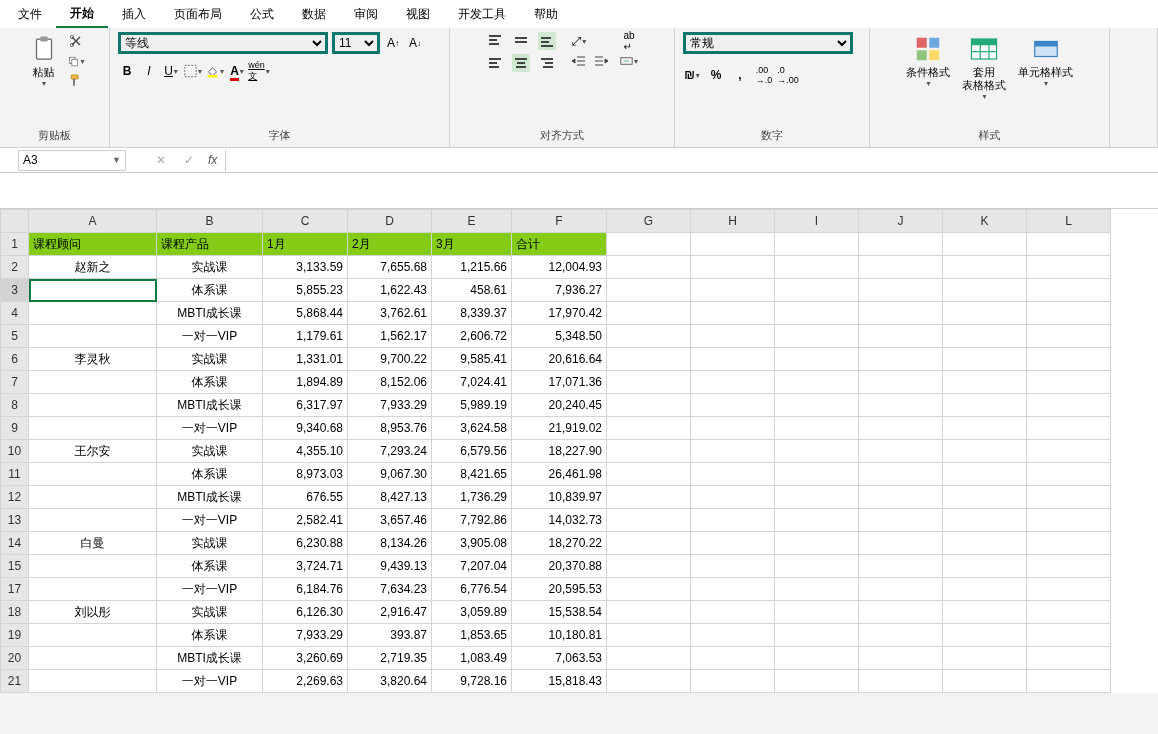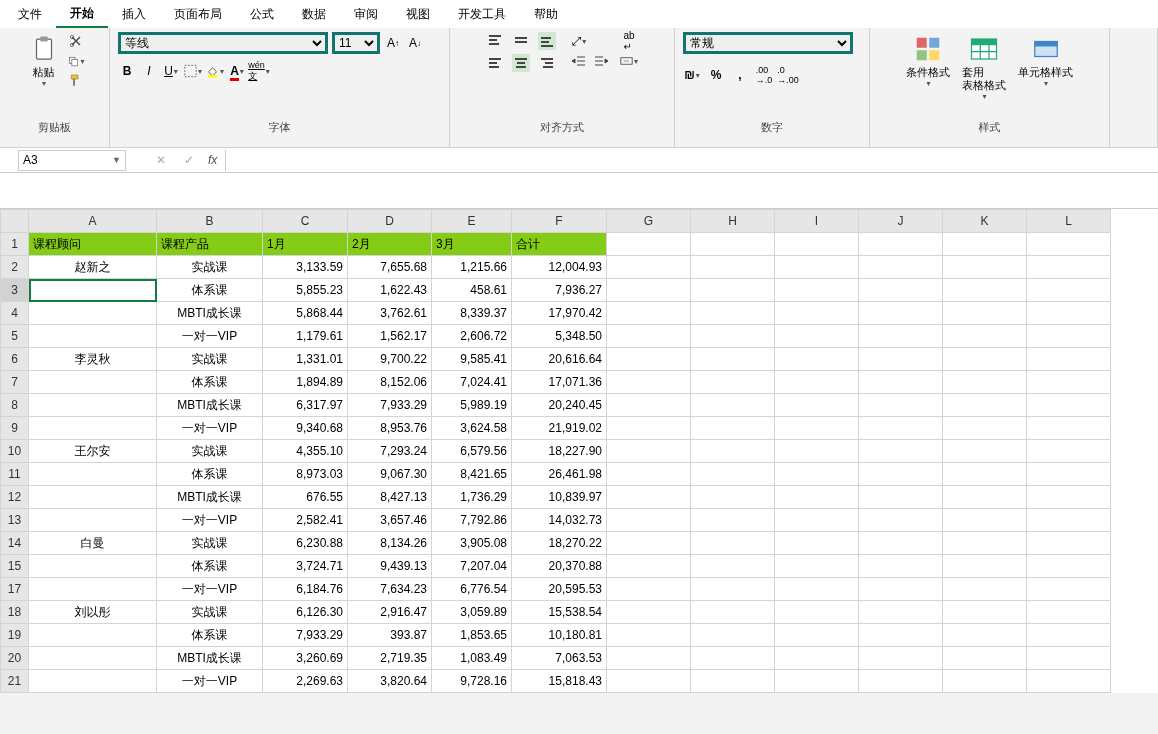--- a/index.html
+++ b/index.html
@@ -7,23 +7,23 @@
 
 
 .menubar { display: flex; background: #fff; height: 28px; align-items: center; padding: 0 4px; }
 .menubar .menuitem { padding: 4px 14px; cursor: pointer; }
 .menubar .menuitem.active { border-bottom: 2px solid #107c41; font-weight: bold; }
 
 
 .ribbon { display: flex; background: #f3f3f3; border-bottom: 1px solid #d0d0d0; height: 120px; }
 .ribbon-group { border-right: 1px solid #d0d0d0; padding: 4px 8px 2px 8px; display: flex; flex-direction: column; justify-content: space-between; align-items: center; }
 .ribbon-group .group-body { display: flex; gap: 4px; align-items: flex-start; }
-.ribbon-group .group-label { font-size: 11px; color: #444; margin-top: 2px; margin-bottom: 10px; }
+.ribbon-group .group-label { font-size: 11px; color: #444; margin-top: 2px; margin-bottom: 2px; }
 .icon-btn { display: inline-flex; flex-direction: column; align-items: center; justify-content: center; padding: 2px 4px; cursor: pointer; }
-.icon-btn span.caption { font-size: 11px; margin-top: 2px; line-height:1.2;}
+.icon-btn span.caption { font-size: 11px; margin-top: 2px; text-align:center; line-height:1.2;}
 .small-icon { width: 18px; height: 18px; display: inline-flex; align-items:center; justify-content:center; cursor:pointer; }
 .font-row { display:flex; gap:4px; align-items:center; margin-bottom:4px;}
 select.font-sel { height:22px; font-size:12px; border:3px solid #0f766e; }
 .align-grid { display:grid; grid-template-columns:repeat(3,22px); gap:4px; }
 .align-grid .small-icon { border:none; }
 .num-row { display:flex; gap:6px; align-items:center; }
 
 
 .formula-bar { display:flex; height:25px; background:#fff; border-bottom:1px solid #ccc; align-items:center; }
 .name-box { width:108px; border:1px solid #ccc; height:21px; margin:18px; display:flex; align-items:center; padding:0 4px; background:#fff; justify-content:space-between;}

